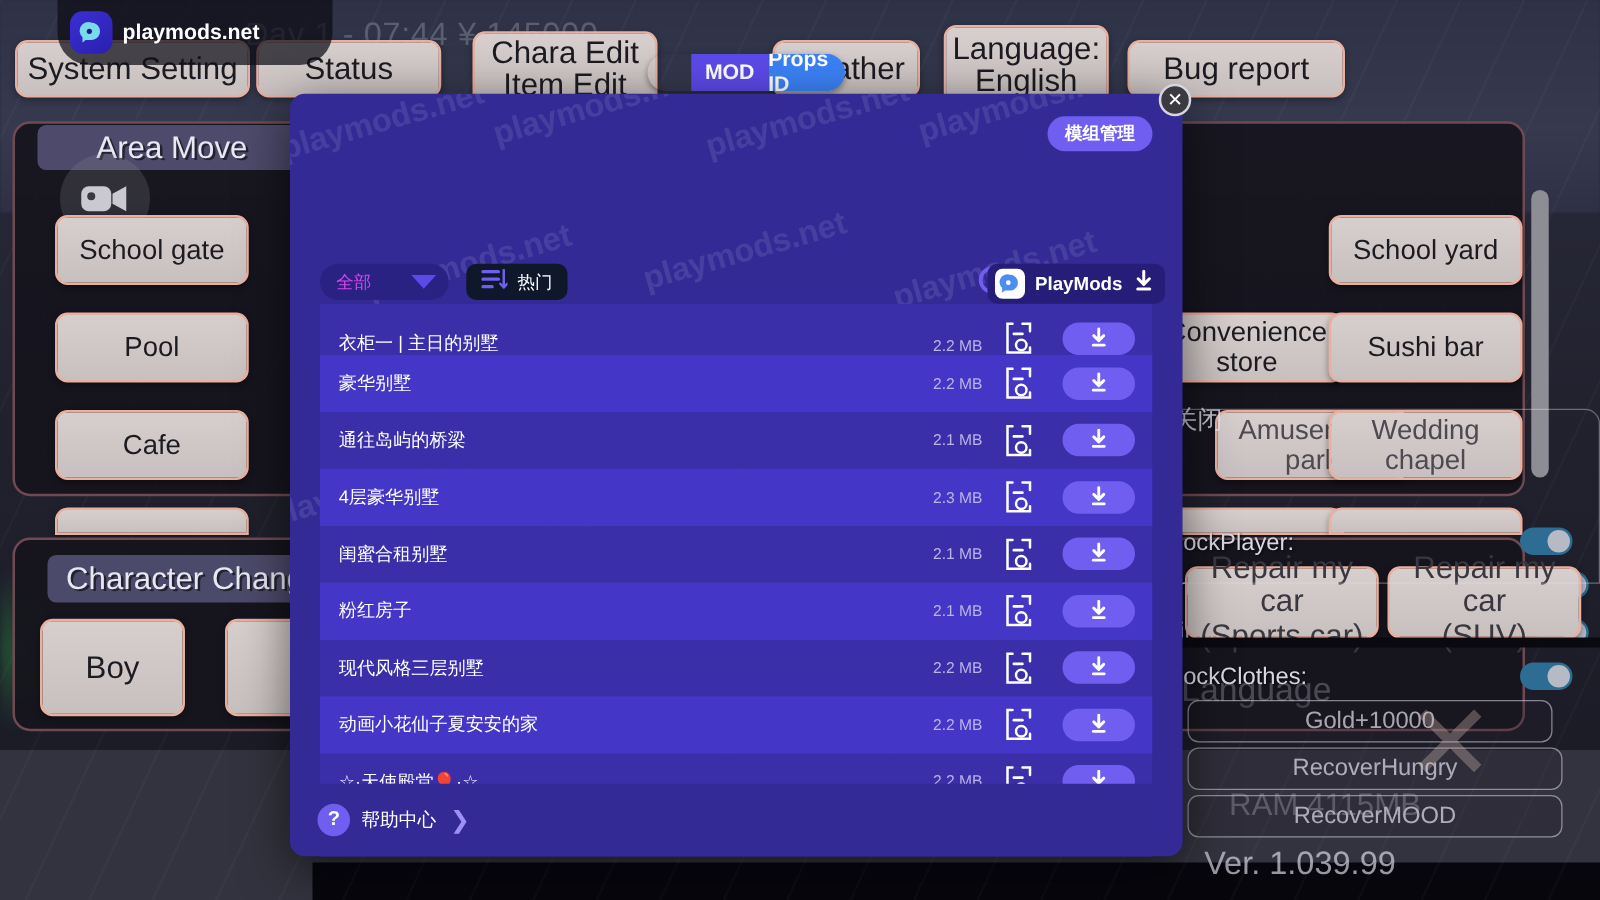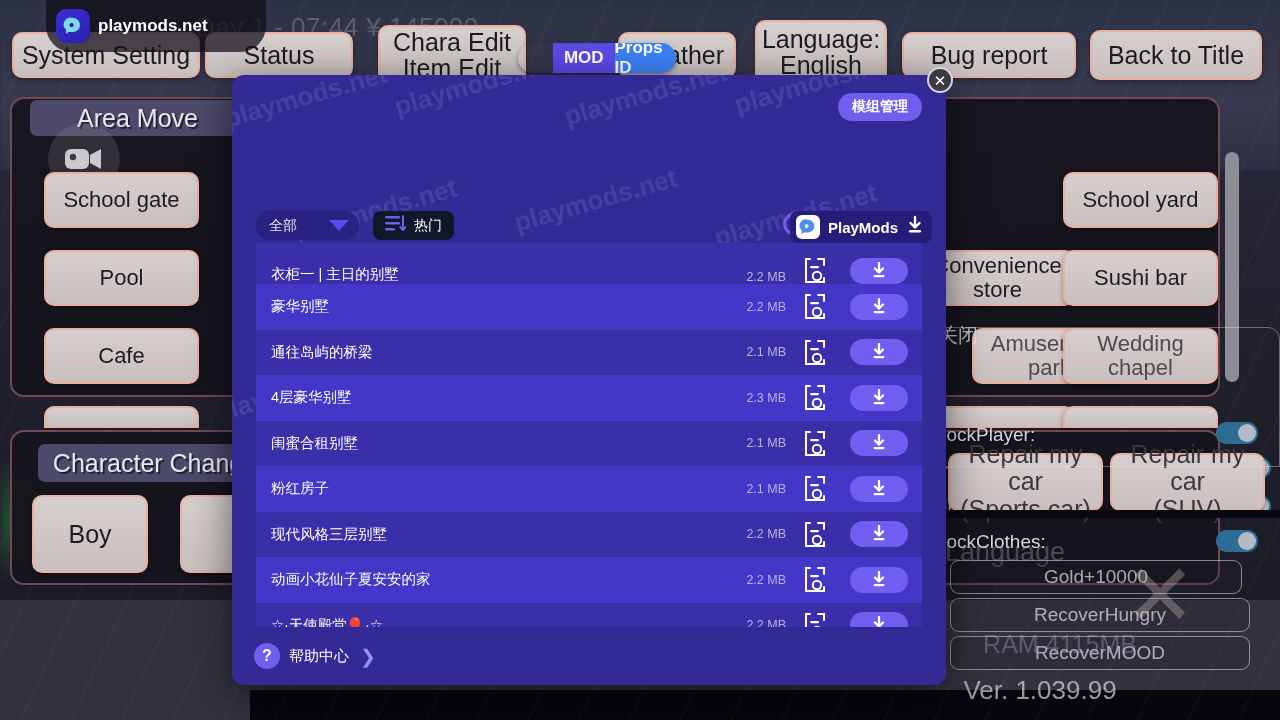--- a/index.html
+++ b/index.html
@@ -202,21 +202,21 @@
     border:2px solid #d6d4de;
     display:flex; align-items:center; justify-content:center;
     color:#ffffff; font-size:15px; line-height:1;
     z-index:30;
   }
 
   .filter-row{ position:absolute; left:24px; top:136px; display:flex; gap:14px; align-items:center; }
   .dropdown{
     width:103px; height:29px; border-radius:15px; background:#2a2282;
     display:flex; align-items:center; padding:0 10px 0 13px;
-    color:#e5e5e5; font-size:14px; justify-content:space-between;
+    color:#d946ef; font-size:14px; justify-content:space-between;
   }
   .caret{
     width:0;height:0;border-left:10px solid transparent;border-right:10px solid transparent;
     border-top:11px solid #5b4ae8;
   }
   .sortbtn{
     height:29px; border-radius:8px; background:#0f172a;
     display:flex; align-items:center; gap:8px; padding:0 12px;
     color:#ffffff; font-size:14px;
   }
@@ -293,23 +293,20 @@
   </div>
   <div class="gbtn big" style="left:618px;top:32px;width:118px;height:46px;">
     <span>Weather</span>
   </div>
   <div class="gbtn big" style="left:755px;top:20px;width:132px;height:64px;white-space:pre-line;">
     <span>Language:
 English</span>
   </div>
   <div class="gbtn big" style="left:902px;top:32px;width:174px;height:46px;">
     <span>Bug report</span>
-  </div>
-  <div class="gbtn big" style="left:1090px;top:30px;width:172px;height:50px;">
-    <span>Back to Title</span>
   </div>
 
   <div class="mod-pill">
     <div class="seg a">MOD</div>
     <div class="seg b">Props ID</div>
   </div>
 
   <div class="gpanel" style="left:10px;top:97px;width:1210px;height:300px;"></div>
   <div class="gpanel-title" style="left:30px;top:100px;width:215px;height:36px;">Area Move</div>
   <div class="cam-badge">

